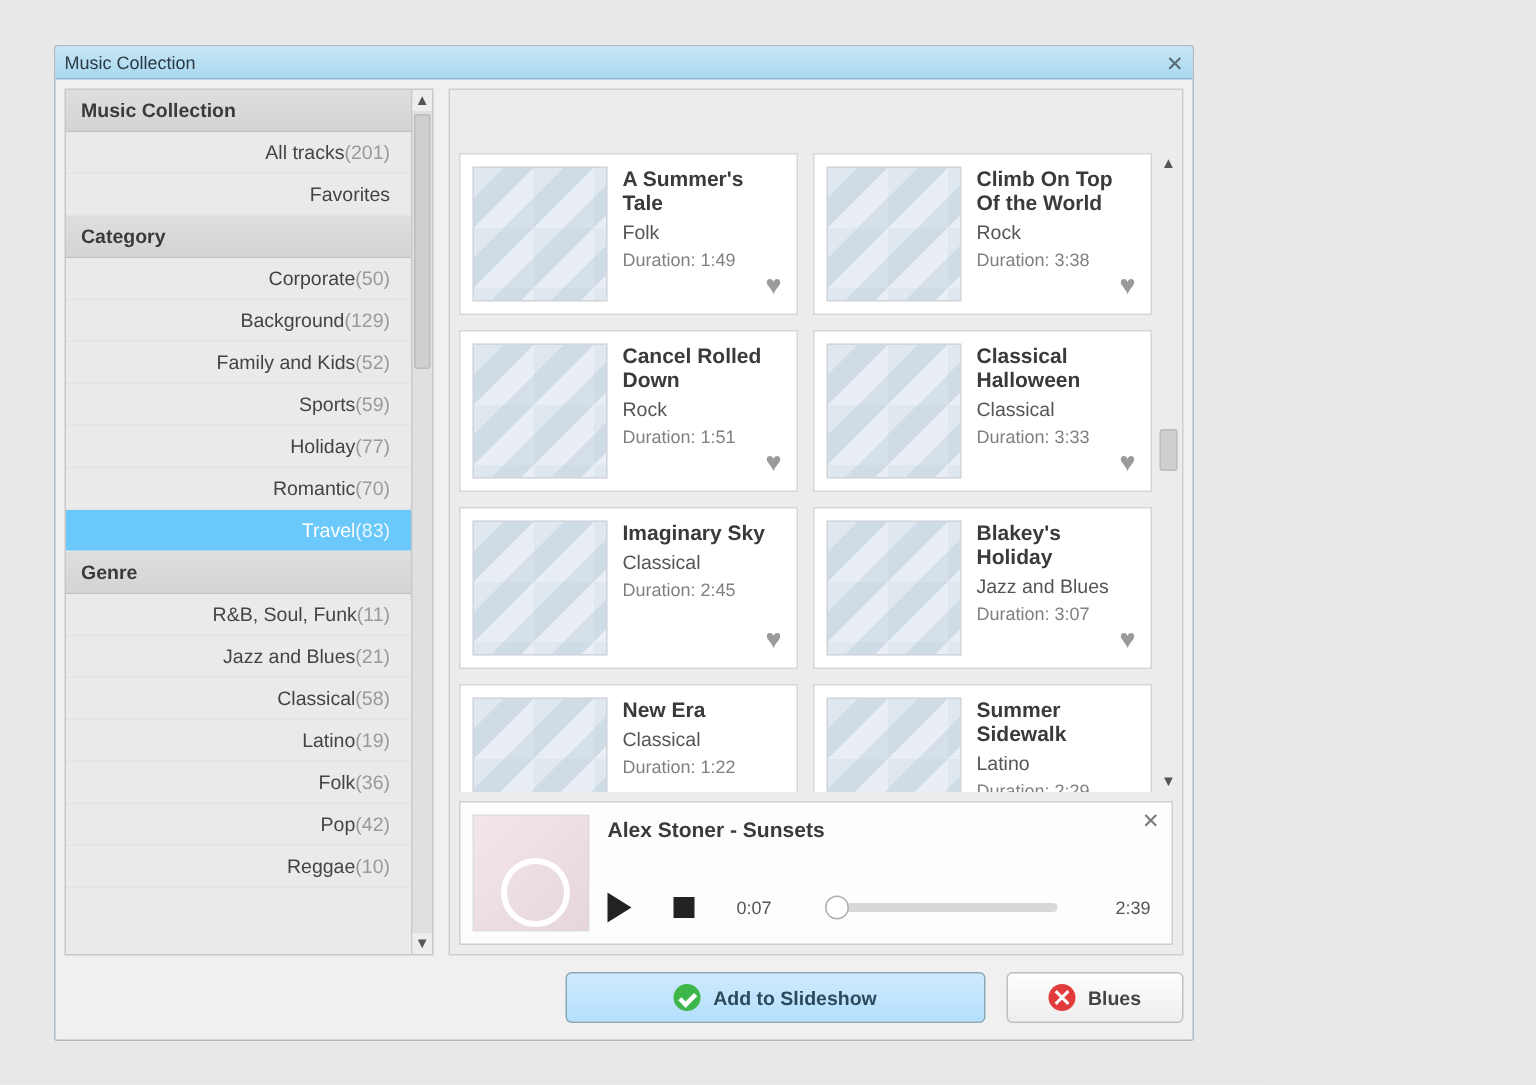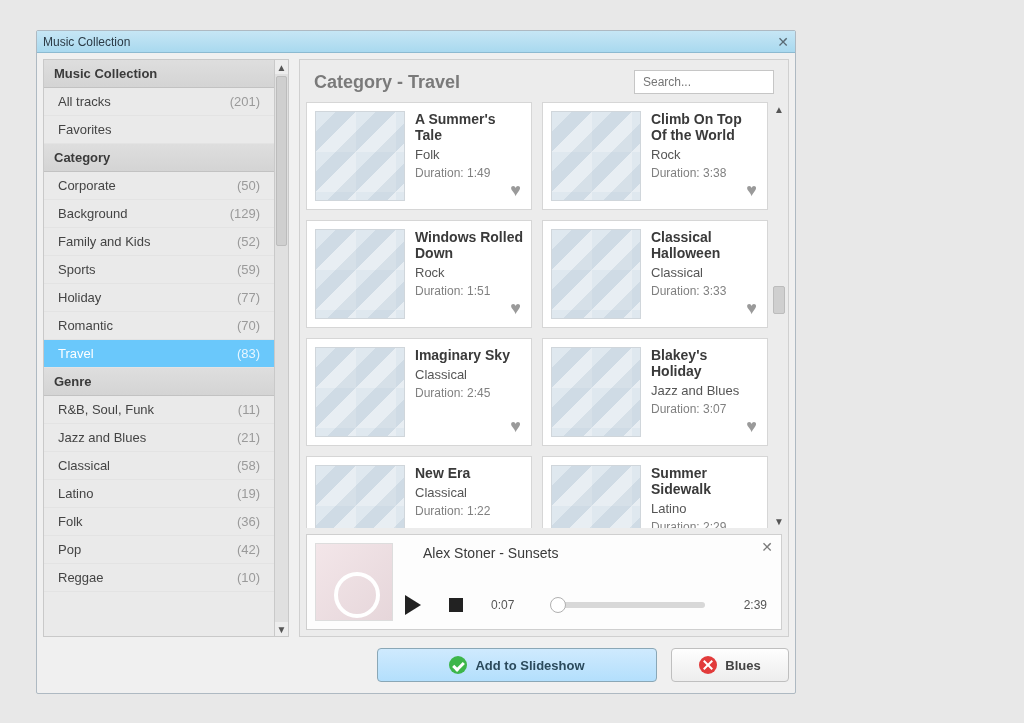--- a/index.html
+++ b/index.html
@@ -21,27 +21,27 @@
   .sidebar { width: 246px; background: #eaeaea; border: 1px solid #c9c9c9; position: relative; }
   .side-scroll { position: absolute; right: 0; top: 0; bottom: 0; width: 14px; background: #e0e0e0; border-left: 1px solid #c9c9c9; }
   .side-scroll .arrow { height: 14px; display:flex; align-items:center; justify-content:center; font-size:10px; color:#555; background:#ededed; }
   .side-scroll .thumb { position:absolute; left:1px; right:1px; top:16px; height:170px; background:#cfcfcf; border:1px solid #bcbcbc; border-radius:2px; }
   .side-inner { position:absolute; left:0; right:14px; top:0; bottom:0; overflow:hidden; }
   .sec-header {
     background: linear-gradient(#dedede,#d4d4d4); color:#3a3a3a; font-weight:bold;
     font-size: 13px; padding: 6px 10px; border-bottom:1px solid #c2c2c2;
   }
   .side-item {
-    display:flex; align-items:center; justify-content:space-between;
+    display:flex; align-items:center; justify-content:flex-end;
     font-size: 13px; color:#444; padding: 6px 14px; border-bottom:1px solid #e3e3e3;
     cursor:pointer;
   }
   .side-item .cnt { color:#9a9a9a; }
   .side-item.selected { background:#6ac8fb; color:#fff; }
-  .side-item.selected .cnt { color:#e7f6ff;margin-left:26px; }
+  .side-item.selected .cnt { color:#e7f6ff; }
 
   
   .content { flex:1; position:relative; border:1px solid #d0d0d0; background:#ececec; }
   .content-head { display:flex; align-items:center; padding:10px 14px 6px 14px; }
   .content-head h2 { font-size:18px; color:#7a7a7a; font-weight:600; }
   .search {
     margin-left:auto; width:140px; height:24px; background:#fff; border:1px solid #c6c6c6;
     font-size:12px; color:#888; padding:0 8px;
   }
   .grid-wrap { position:absolute; left:6px; right:20px; top:42px; bottom:108px; overflow:hidden; }
@@ -67,21 +67,21 @@
   
   .player {
     position:absolute; left:6px; right:6px; bottom:6px; height:96px;
     background:#fdfdfd; border:1px solid #cfcfcf;
   }
   .player .pclose { position:absolute; right:8px; top:4px; color:#7a7a7a; cursor:pointer; font-size:14px; }
   .player-art { position:absolute; left:8px; top:8px; width:78px; height:78px;
     background: linear-gradient(135deg,#f3e6e9,#e6d6da); border:1px solid #ddd; }
   .player-art::after{ content:""; position:absolute; left:18px; top:28px; width:38px; height:38px;
     border:4px solid #fff; border-radius:50%; }
-  .player-title { position:absolute; left:116px; top:10px; font-weight:normal; color:#3a3a3a; font-size:14px; }
+  .player-title { position:absolute; left:98px; top:10px; font-weight:bold; color:#3a3a3a; font-size:14px; }
   .controls { position:absolute; left:98px; bottom:14px; display:flex; align-items:center; gap:28px; right:14px; }
   .play { width:0; height:0; border-left:16px solid #222; border-top:10px solid transparent; border-bottom:10px solid transparent; cursor:pointer; }
   .stop { width:14px; height:14px; background:#222; cursor:pointer; }
   .time { font-size:12px; color:#555; width:34px; }
   .track { flex:1; height:6px; background:#d8d8d8; border-radius:3px; position:relative; }
   .track .prog { position:absolute; left:0; top:0; bottom:0; width:3%; background:#6ac8fb; border-radius:3px 0 0 3px; }
   .track .knob { position:absolute; left:3%; top:-5px; width:16px; height:16px; background:#fff; border:1px solid #b0b0b0; border-radius:50%; margin-left:-8px; }
   .time-total { font-size:12px; color:#555; width:34px; text-align:right; }
 
   
@@ -182,24 +182,20 @@
             </div>
           </div>
         <div class="side-scroll">
           <div class="arrow">▲</div>
           <div class="thumb"></div>
           <div class="arrow" style="position:absolute;bottom:0;left:0;right:0">▼</div>
         </div>
       </div>
 
       <div class="content">
-        <div class="content-head">
-          <h2>Category - Travel</h2>
-          <input class="search" placeholder="Search..." style="">
-        </div>
 
         <div class="grid-wrap">
           <div class="grid" id="grid">
               <div class="card">
                 <div class="thumb-art"></div>
                 <div class="info">
                   <div class="title">A Summer's Tale</div>
                   <div class="genre">Folk</div>
                   <div class="dur">Duration: 1:49</div>
                 </div>
@@ -210,21 +206,21 @@
                 <div class="info">
                   <div class="title">Climb On Top Of the World</div>
                   <div class="genre">Rock</div>
                   <div class="dur">Duration: 3:38</div>
                 </div>
                 <div class="heart">♥</div>
               </div>
               <div class="card">
                 <div class="thumb-art"></div>
                 <div class="info">
-                  <div class="title">Windows Rolled Down</div>
+                  <div class="title">Cancel Rolled Down</div>
                   <div class="genre">Rock</div>
                   <div class="dur">Duration: 1:51</div>
                 </div>
                 <div class="heart">♥</div>
               </div>
               <div class="card">
                 <div class="thumb-art"></div>
                 <div class="info">
                   <div class="title">Classical Halloween</div>
                   <div class="genre">Classical</div>

